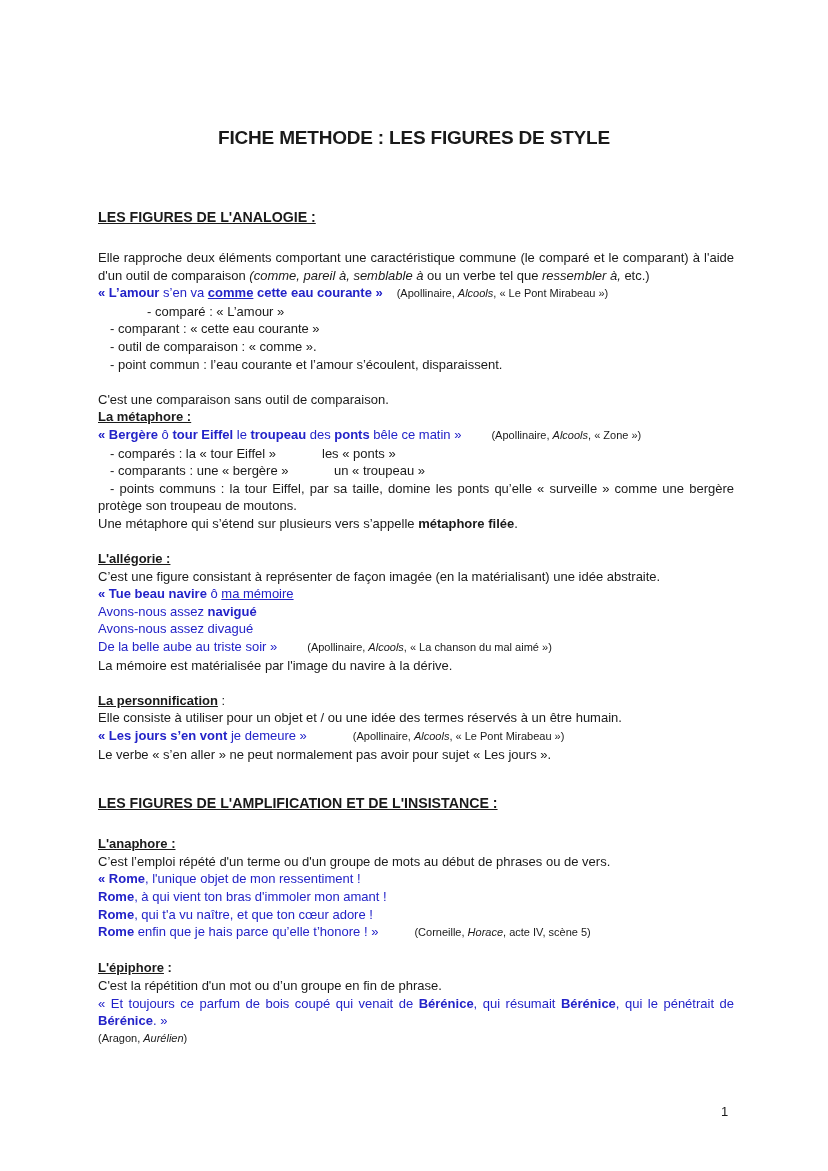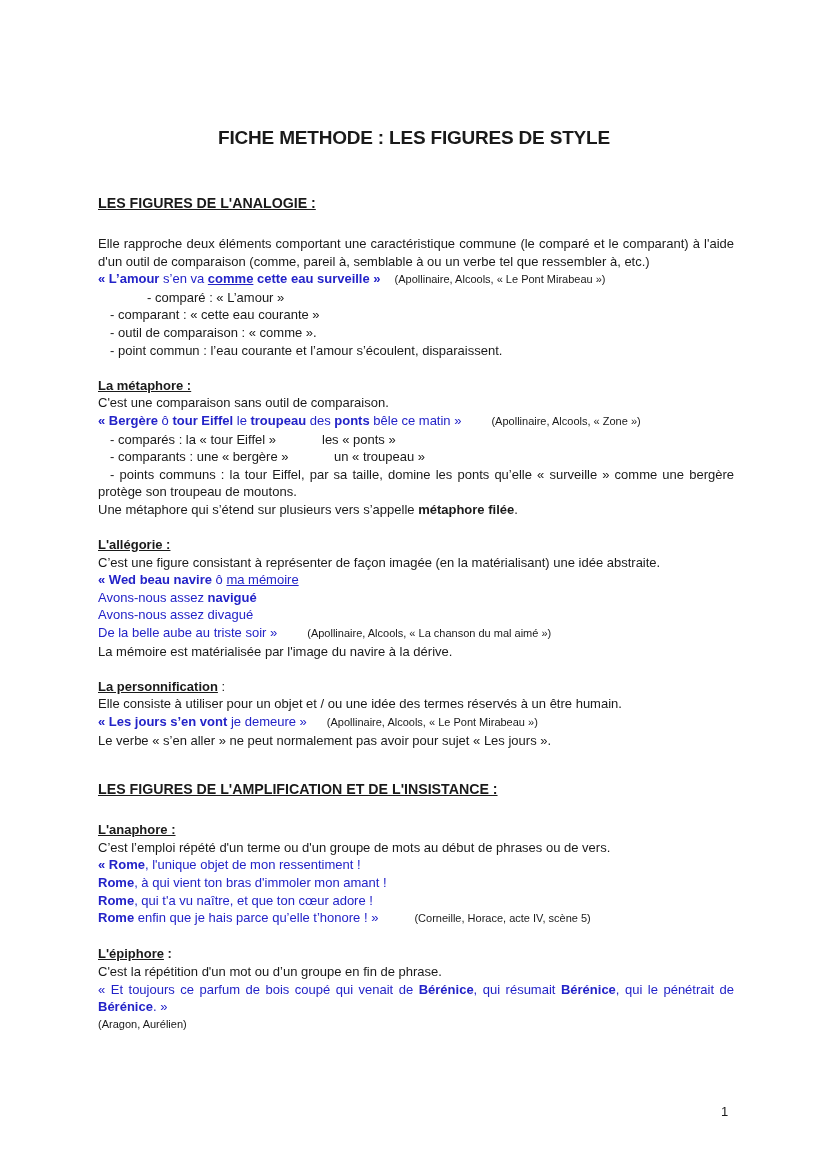--- a/index.html
+++ b/index.html
@@ -7,31 +7,31 @@
     width: 828px; height: 1171px; position: relative; overflow: hidden;
     font-family: "Liberation Sans", "DejaVu Sans", sans-serif;
     color: #1a1a1a;
   }
   .page { position: absolute; left: 0; top: 0; width: 705px; height: 1171px; }
   .title {
     position: absolute; left: 0; width: 828px; top: 127px;
     text-align: center; font-weight: bold; font-size: 19px; letter-spacing: -0.2px;
   }
   .content {
-    position: absolute; left: 98px; top: 194px; width: 636px;
+    position: absolute; left: 98px; top: 208px; width: 636px;
     font-size: 13px; line-height: 17.6px;
   }
   .sec-head { font-weight: bold; text-decoration: underline; font-size: 14.2px; line-height: 18px; }
   .sub-head { font-weight: bold; text-decoration: underline; }
   .line { white-space: nowrap; }
   .wrap { white-space: normal; text-align: justify; }
   .blue { color: #2323c8; }
   .b { font-weight: bold; }
   .u { text-decoration: underline; }
-  .i { }
+  .i { font-style: italic; }
   .src { font-size: 11px; color: #1a1a1a; margin-left: 14px; }
   .src-block { font-size: 11px; }
   .ind1 { padding-left: 12px; }
   .ind2 { padding-left: 49px; }
   .gap { height: 17.6px; }
   .gap3 { height: 31px; }
   .gap-top { height: 23px; }
   .tab { display: inline-block; }
   .pagenum { position: absolute; left: 721px; top: 1104px; font-size: 13px; }
 </style>
@@ -41,48 +41,48 @@
 <div class="page">
 
   <div class="title">FICHE METHODE : LES FIGURES DE STYLE</div>
 
   <div class="content">
 
     <div class="sec-head">LES FIGURES DE L'ANALOGIE :</div>
     <div class="gap-top"></div>
 
     <div class="wrap"><span>Elle rapproche deux éléments comportant une caractéristique commune (le comparé et le comparant) à l'aide d'un outil de comparaison </span><span class="i">(comme, pareil à, semblable à</span><span> ou un verbe tel que </span><span class="i">ressembler à,</span><span> etc.)</span></div>
-    <div class="line"><span class="blue b">« </span><span class="blue b">L’amour</span><span class="blue"> s’en va </span><span class="blue b u">comme</span><span class="blue b"> cette eau surveille »</span><span class="src"><span>(Apollinaire, </span><span class="i">Alcools</span><span>, « Le Pont Mirabeau »)</span></span></div>
+    <div class="line"><span class="blue b">« </span><span class="blue b">L’amour</span><span class="blue"> s’en va </span><span class="blue b u">comme</span><span class="blue b"> cette eau courante »</span><span class="src"><span>(Apollinaire, </span><span class="i">Alcools</span><span>, « Le Pont Mirabeau »)</span></span></div>
     <div class="line ind2">- comparé : « L’amour »</div>
     <div class="line ind1">- comparant : « cette eau courante »</div>
     <div class="line ind1">- outil de comparaison : « comme ».</div>
     <div class="line ind1">- point commun : l’eau courante et l’amour s’écoulent, disparaissent.</div>
     <div class="gap"></div>
 
+    <div class="line">C'est une comparaison sans outil de comparaison.</div>
     <div class="line sub-head">La métaphore :</div>
-    <div class="line">C'est une comparaison sans outil de comparaison.</div>
     <div class="line"><span class="blue b">« Bergère</span><span class="blue"> ô </span><span class="blue b">tour Eiffel</span><span class="blue"> le </span><span class="blue b">troupeau</span><span class="blue"> des </span><span class="blue b">ponts</span><span class="blue"> bêle ce matin »</span><span class="src" style="margin-left:30px"><span>(Apollinaire, </span><span class="i">Alcools</span><span>, « Zone »)</span></span></div>
     <div class="line ind1"><span class="tab" style="width:212px">- comparés : la « tour Eiffel »</span><span>les « ponts »</span></div>
     <div class="line ind1"><span class="tab" style="width:224px">- comparants : une « bergère »</span><span>un « troupeau »</span></div>
     <div class="wrap" style="text-indent:12px">- points communs : la tour Eiffel, par sa taille, domine les ponts qu’elle « surveille » comme une bergère protège son troupeau de moutons.</div>
     <div class="line"><span>Une métaphore qui s’étend sur plusieurs vers s’appelle </span><span class="b">métaphore filée</span><span>.</span></div>
     <div class="gap"></div>
 
     <div class="line sub-head">L'allégorie :</div>
     <div class="line">C’est une figure consistant à représenter de façon imagée (en la matérialisant) une idée abstraite.</div>
-    <div class="line blue"><span class="b">« Wed beau navire</span><span> ô </span><span class="u">ma mémoire</span></div>
+    <div class="line blue"><span class="b">« Tue beau navire</span><span> ô </span><span class="u">ma mémoire</span></div>
     <div class="line blue"><span>Avons-nous assez </span><span class="b">navigué</span></div>
     <div class="line blue">Avons-nous assez divagué</div>
     <div class="line"><span class="blue">De la belle aube au triste soir »</span><span class="src" style="margin-left:30px"><span>(Apollinaire, </span><span class="i">Alcools</span><span>, « La chanson du mal aimé »)</span></span></div>
     <div class="line">La mémoire est matérialisée par l'image du navire à la dérive.</div>
     <div class="gap"></div>
 
     <div class="line"><span class="sub-head">La personnification</span><span> :</span></div>
     <div class="line">Elle consiste à utiliser pour un objet et / ou une idée des termes réservés à un être humain.</div>
-    <div class="line"><span class="blue b">« Les jours s’en vont</span><span class="blue"> je demeure »</span><span class="src" style="margin-left:20px"><span>(Apollinaire, </span><span class="i">Alcools</span><span>, « Le Pont Mirabeau »)</span></span></div>
+    <div class="line"><span class="blue b">« Les jours s’en vont</span><span class="blue"> je demeure »</span><span class="src" style="margin-left:46px"><span>(Apollinaire, </span><span class="i">Alcools</span><span>, « Le Pont Mirabeau »)</span></span></div>
     <div class="line">Le verbe « s’en aller » ne peut normalement pas avoir pour sujet « Les jours ».</div>
     <div class="gap3"></div>
 
     <div class="sec-head">LES FIGURES DE L'AMPLIFICATION ET DE L'INSISTANCE :</div>
     <div class="gap-top"></div>
 
     <div class="line sub-head">L'anaphore :</div>
     <div class="line">C’est l’emploi répété d'un terme ou d'un groupe de mots au début de phrases ou de vers.</div>
     <div class="line blue"><span class="b">« Rome</span><span>, l'unique objet de mon ressentiment !</span></div>
     <div class="line blue"><span class="b">Rome</span><span>, à qui vient ton bras d'immoler mon amant !</span></div>

